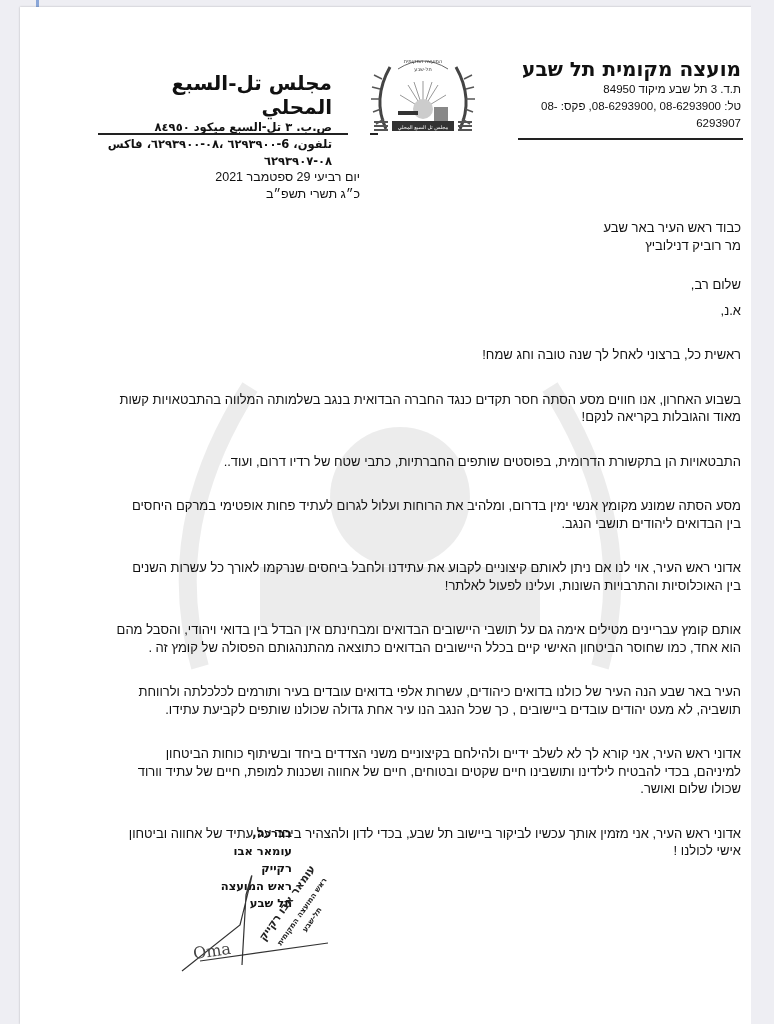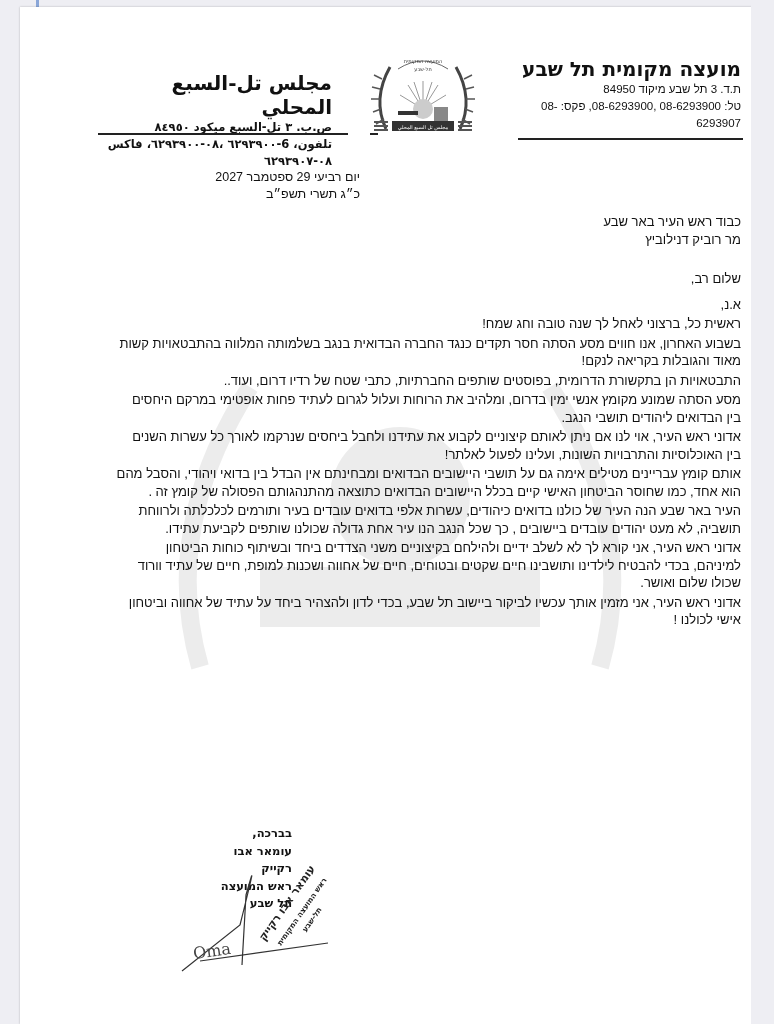--- a/index.html
+++ b/index.html
@@ -74,33 +74,33 @@
     }
     .logo {
       position:absolute; left:348px; top:42px; width:110px; height:92px;
     }
     .date-block {
       position:absolute; left:140px; top:162px; width:200px;
       direction:rtl; text-align:right; font-size:12.5px; line-height:17px; color:#111;
       font-family:"Liberation Sans", sans-serif;
     }
     .body {
-      position:absolute; left:95px; top:206px; width:626px;
+      position:absolute; left:95px; top:212px; width:626px;
       direction:rtl; text-align:right; color:#111;
       font-family:"Liberation Sans", sans-serif; font-size:13px; line-height:17.5px;
     }
     .addr { margin:0 0 0 0; }
     .addr span { display:block; }
     .greet { margin-top:22px; }
     .subject {
       margin-top:11px; padding-right:178px; font-weight:bold; font-size:12.5px;
     }
     .subject .subj-text { text-decoration:underline; font-style:italic; }
     .ag { margin-top:8px; }
-    .para { margin-top:2px; }
+    .para { margin-top:27px; }
     .signature {
       position:absolute; left:90px; top:818px; width:200px; height:150px;
     }
     .sig-text {
       position:absolute; left:102px; top:0;
       direction:rtl; text-align:right; font-size:11.5px; line-height:17.5px;
       font-weight:bold; color:#111; width:80px;
       font-family:"DejaVu Sans", sans-serif;
     }
     .stamp {
@@ -176,21 +176,21 @@
         <rect x="6" y="72" width="14" height="2"></rect>
         <rect x="6" y="76" width="14" height="2"></rect>
         <rect x="6" y="80" width="14" height="2"></rect>
     <rect x="90" y="72" width="14" height="2"></rect>
         <rect x="90" y="76" width="14" height="2"></rect>
         <rect x="90" y="80" width="14" height="2"></rect>
       </g>
   </svg>
 
   <div class="date-block">
-    <div>יום רביעי 29 ספטמבר 2027</div>
+    <div>יום רביעי 29 ספטמבר 2021</div>
     <div>כ״ג תשרי תשפ״ב</div>
   </div>
 
   <div class="body">
     <div class="addr">
       <span>כבוד ראש העיר באר שבע</span>
       <span>מר רוביק דנילוביץ</span>
     </div>
     <div class="greet">שלום רב,</div>
     <div class="ag">א.נ,</div>

